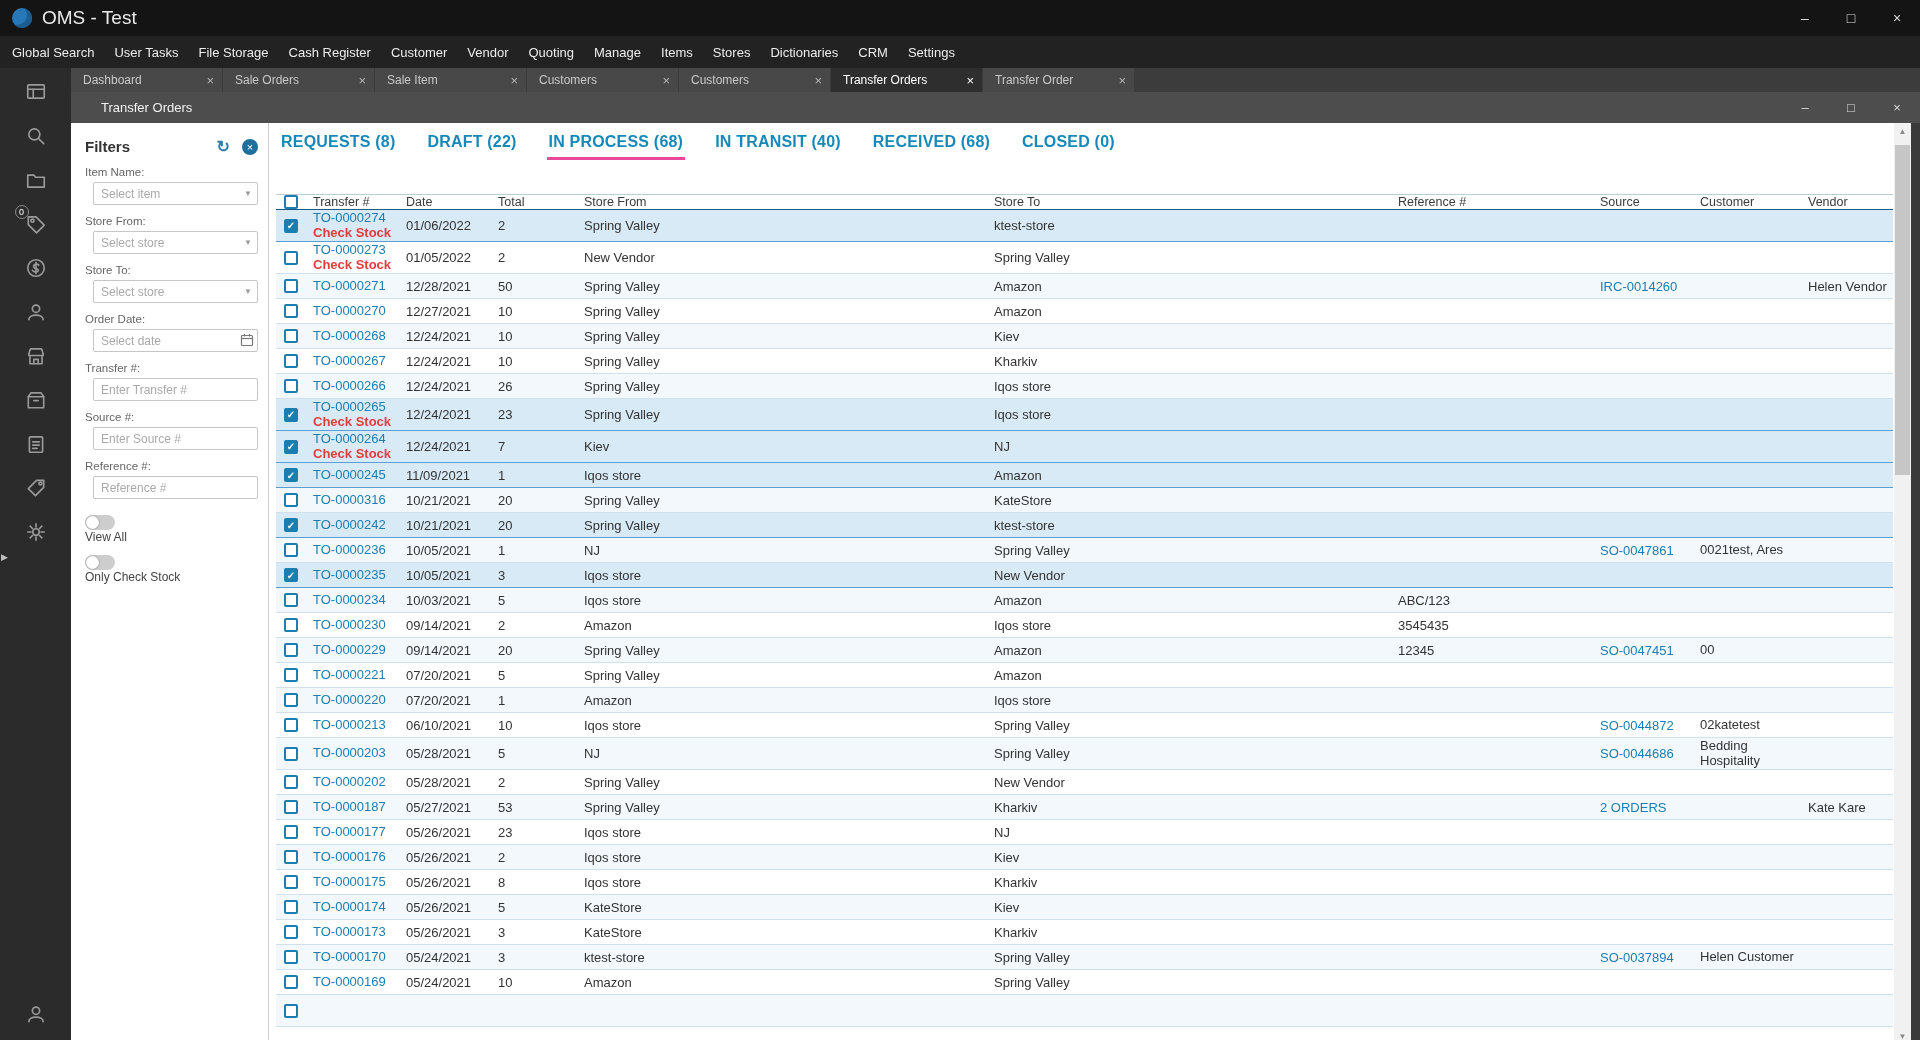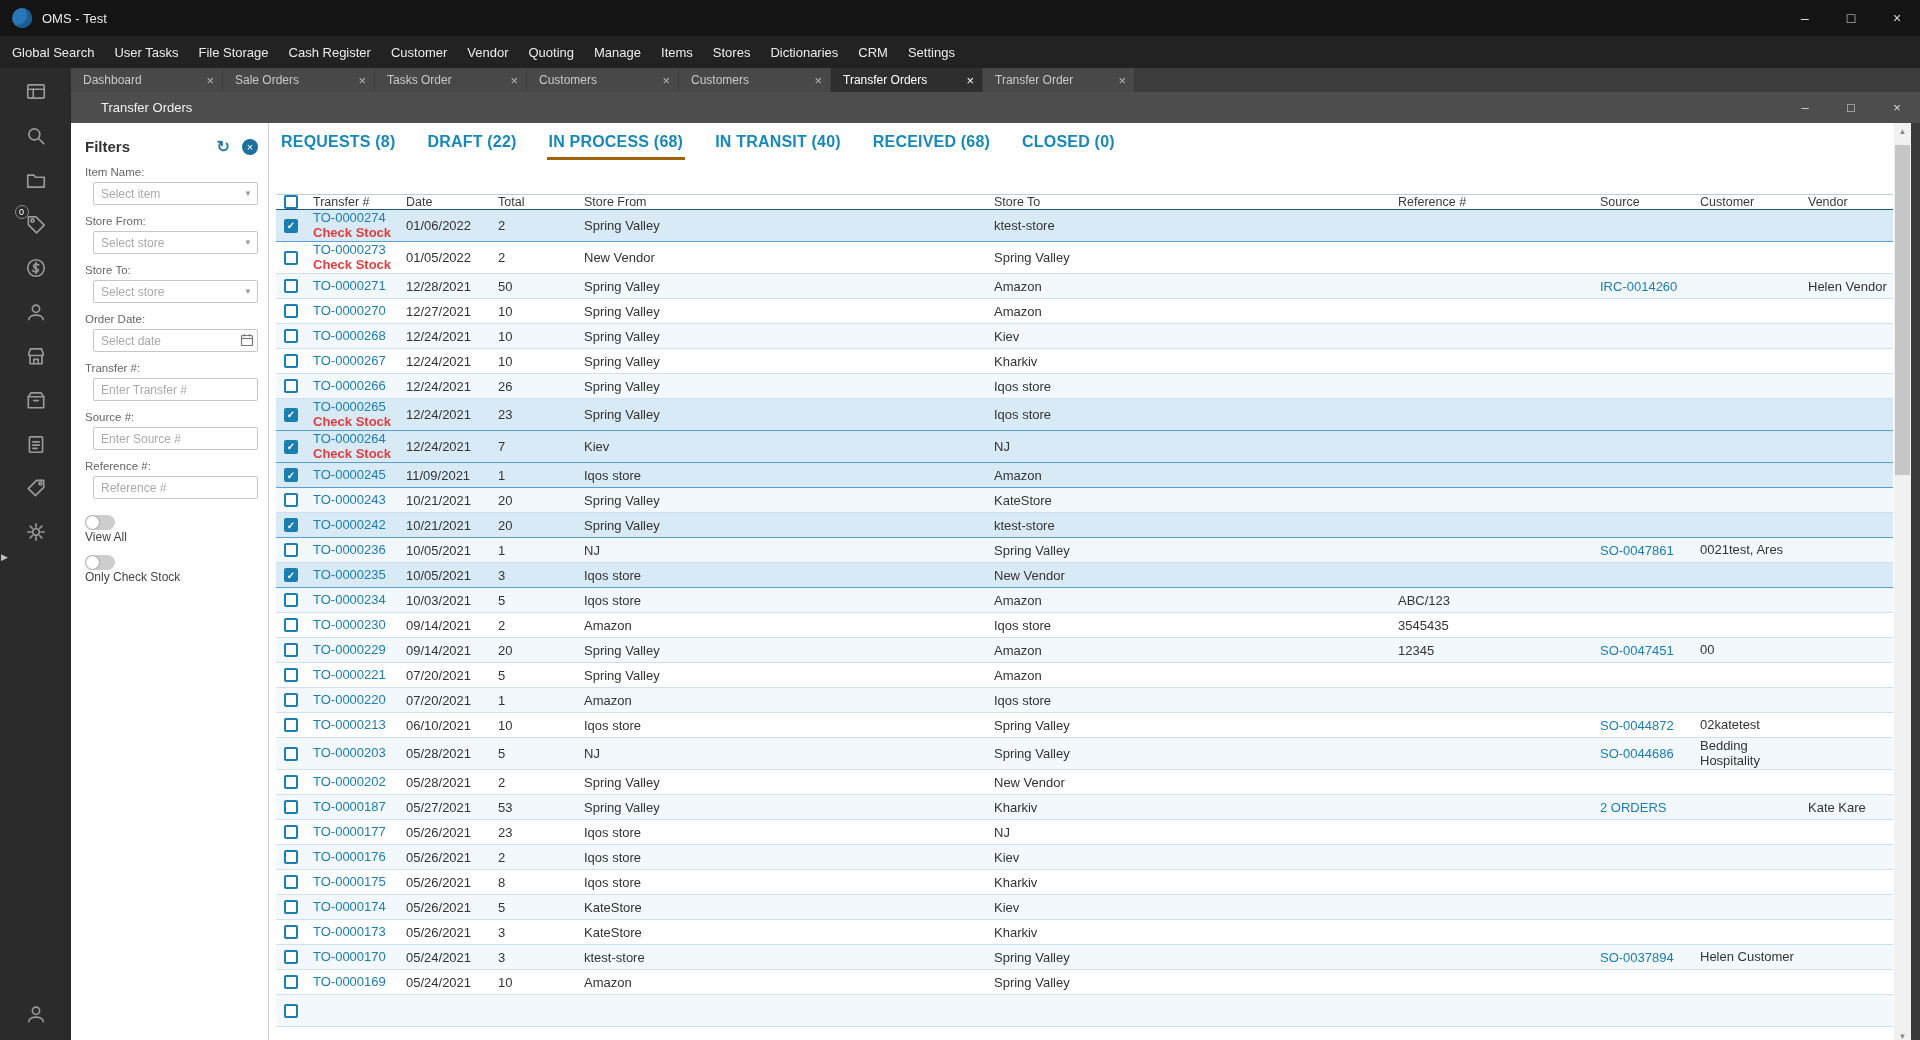--- a/index.html
+++ b/index.html
@@ -3,21 +3,21 @@
 <meta charset="utf-8">
 <style>
   *{box-sizing:border-box;margin:0;padding:0;}
   html,body{width:1920px;height:1040px;overflow:hidden;}
   body{font-family:"Liberation Sans",sans-serif;background:#2b2b2b;position:relative;}
 
   
   .titlebar{height:36px;background:#141414;display:flex;align-items:center;}
   .app-icon{width:20px;height:20px;border-radius:50%;background:#2878b8;margin:0 10px 0 12px;
     box-shadow:inset -5px -3px 0 #1b5d91;}
-  .title-text{font-size:13px;color:#eaeaea;}
+  .title-text{font-size:19px;color:#eaeaea;}
   .win-controls{margin-left:auto;display:flex;height:100%;}
   .win-btn{width:46px;height:100%;display:flex;align-items:center;justify-content:center;color:#dcdcdc;font-size:14px;}
   .menubar{height:32px;background:#222;display:flex;align-items:center;padding-left:2px;}
   .menu-item{color:#ececec;font-size:13px;padding:0 10px;height:100%;display:flex;align-items:center;white-space:nowrap;}
 
   .app-body{display:flex;height:976px;}
   .sidebar{width:71px;background:#2b2b2b;display:flex;flex-direction:column;align-items:center;position:relative;padding-top:2px;}
   .side-icon{width:44px;height:44px;display:flex;align-items:center;justify-content:center;position:relative;}
   .side-bottom{margin-top:auto;margin-bottom:8px;}
   .badge{position:absolute;top:3px;left:1px;background:#2b2b2b;border:1px solid #8a8a8a;color:#fff;font-size:9px;
@@ -58,21 +58,21 @@
   .switch{width:30px;height:15px;border-radius:8px;background:#cdcdcd;position:relative;margin-right:9px;flex:none;}
   .switch::after{content:"";position:absolute;left:1px;top:1px;width:13px;height:13px;border-radius:50%;
     background:#fff;box-shadow:0 0 2px rgba(0,0,0,.45);}
   .toggle-label{font-size:12px;color:#444;}
 
   
   .main{flex:1;background:#fff;position:relative;overflow:hidden;min-width:0;}
   .status-tabs{position:absolute;top:8px;left:10px;display:flex;}
   .status-tab{color:#1789b8;font-size:16px;font-weight:bold;margin-right:28px;padding:2px 2px 6px 2px;
     letter-spacing:.2px;white-space:nowrap;cursor:pointer;}
-  .status-tab.active{border-bottom:3px solid #a16207;}
+  .status-tab.active{border-bottom:3px solid #ec4899;}
   .actions{position:absolute;top:37px;right:14px;display:flex;align-items:flex-start;}
   .btn{height:26px;background:#1b6f9e;color:#fff;font-size:11.5px;font-weight:bold;display:flex;align-items:center;
     padding:0 15px;margin-left:10px;border:none;font-family:inherit;letter-spacing:.2px;white-space:nowrap;cursor:pointer;}
   .view-items-wrap{position:relative;margin-left:10px;}
   .view-items-wrap .btn{margin-left:0;}
   .red-box{position:absolute;left:-30px;top:-15px;width:calc(100% + 58px);height:57px;border:4px solid #d43a28;
     border-radius:6px;pointer-events:none;z-index:4;}
 
   .grid{position:absolute;top:71px;left:7px;width:1617px;bottom:0;overflow:hidden;font-size:13px;}
   .thead,.trow{display:grid;grid-template-columns:30px 93px 92px 86px 410px 404px 202px 100px 108px 92px;align-items:center;}
@@ -215,21 +215,21 @@
     <div class="tabbar">
         <div class="doc-tab">
           <span class="tab-label">Dashboard</span>
           <span class="tab-close">×</span>
         </div>
         <div class="doc-tab">
           <span class="tab-label">Sale Orders</span>
           <span class="tab-close">×</span>
         </div>
         <div class="doc-tab">
-          <span class="tab-label">Tasks Order</span>
+          <span class="tab-label">Sale Item</span>
           <span class="tab-close">×</span>
         </div>
         <div class="doc-tab">
           <span class="tab-label">Customers</span>
           <span class="tab-close">×</span>
         </div>
         <div class="doc-tab">
           <span class="tab-label">Customers</span>
           <span class="tab-close">×</span>
         </div>
@@ -495,21 +495,21 @@
                 <div class="cell"></div>
                 <div class="cell"></div>
                 <div class="cell wrap"></div>
                 <div class="cell"></div>
               </div>
               <div class="trow h25 alt">
                 <div class="cell cbox-cell">
                   <div class="cbox"></div>
                 </div>
                 <div class="cell transfer-cell">
-                  <span class="link">TO-0000243</span>
+                  <span class="link">TO-0000316</span>
                 </div>
                 <div class="cell">10/21/2021</div>
                 <div class="cell">20</div>
                 <div class="cell">Spring Valley</div>
                 <div class="cell">KateStore</div>
                 <div class="cell"></div>
                 <div class="cell"></div>
                 <div class="cell wrap"></div>
                 <div class="cell"></div>
               </div>

